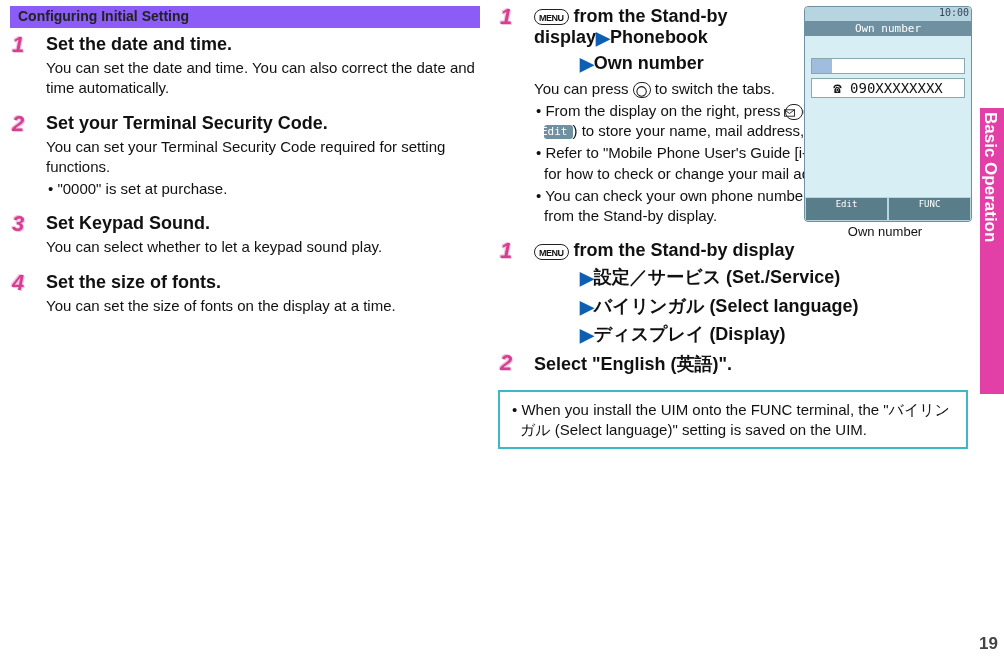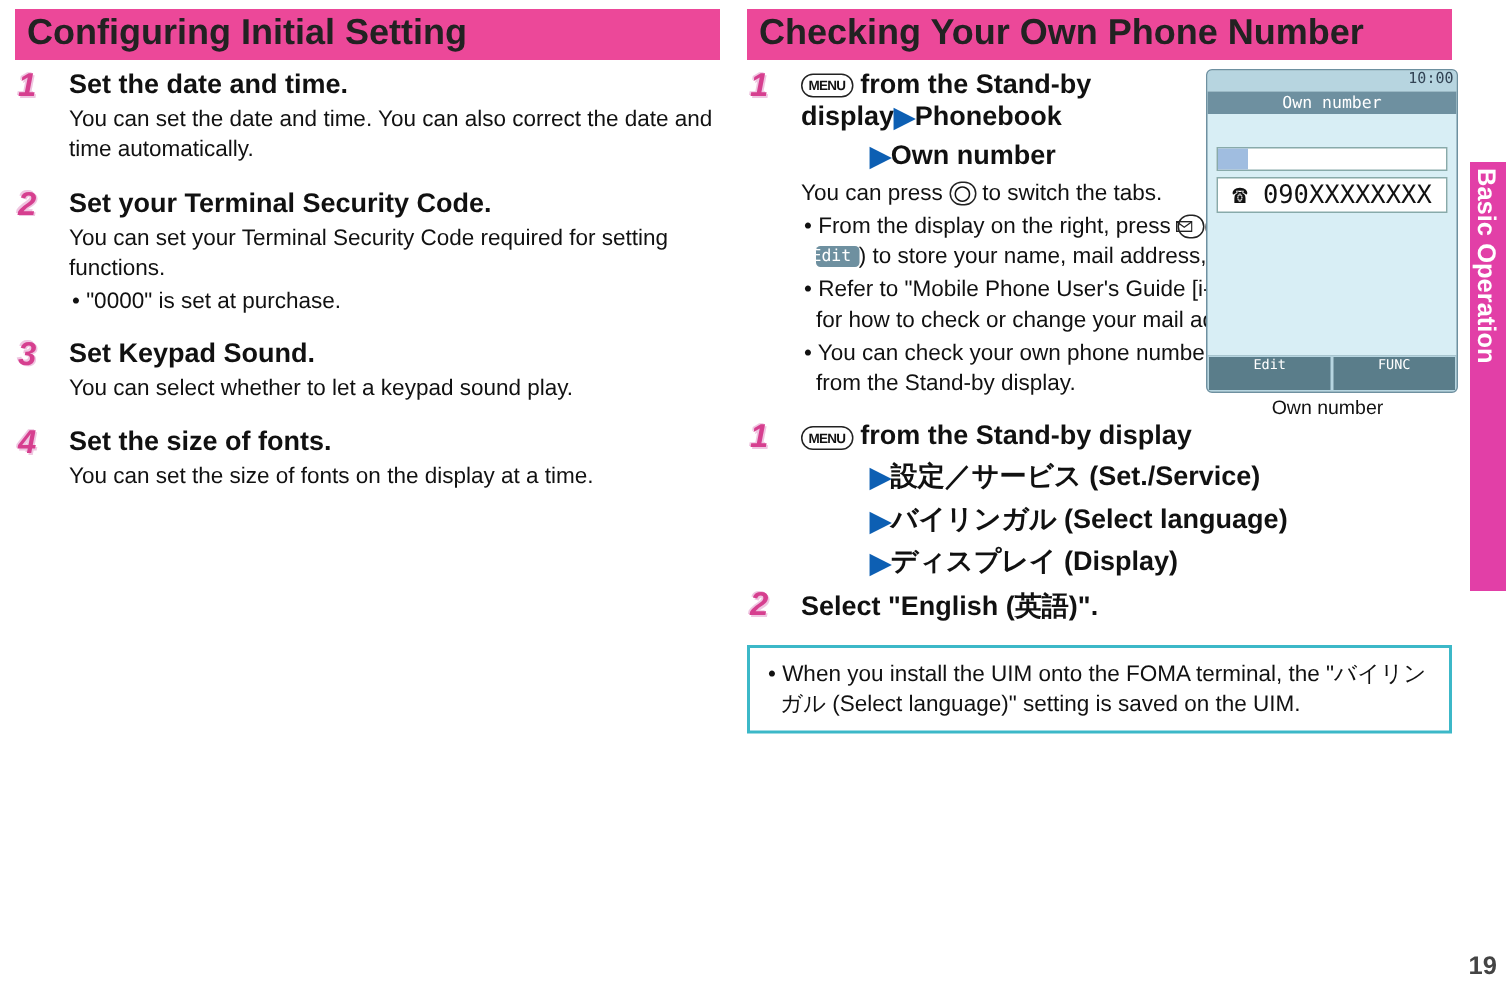--- a/index.html
+++ b/index.html
@@ -17,23 +17,23 @@
     display: flex;
     padding: 6px 0 6px 10px;
   }
   .col {
     width: 470px;
   }
   .col-left { margin-right: 18px; }
   .col-right { margin-right: 0; }
 
   .sect-title {
-    background: #ec4899;
-    font-weight: bold;
-    font-size: 24px;
+    background: #8b5cf6;
+    font-weight: bold;
+    font-size: 14px;
     color: #222;
     padding: 2px 8px 4px 8px;
     margin-bottom: 6px;
   }
   .sect-title-2 {
     background: #f3d5ea;
     font-weight: bold;
     font-size: 21px;
     color: #222;
     padding: 2px 8px 4px 8px;
@@ -126,21 +126,21 @@
   .scr-tab-blue {
     position: absolute;
     left: 0; top:0; bottom:0;
     width:20px;
     background:#a0bde0;
   }
   .scr-num {
     background: #fff;
     margin: 0 6px;
     padding: 1px 3px;
-    font-size: 17px;
+    font-size: 14px;
     border: 1px solid #8aa;
   }
   .scr-soft {
     position: absolute;
     bottom: 0; left:0; right:0;
     height: 24px;
     display:flex;
     justify-content: space-between;
     font-size: 9px;
   }
@@ -267,21 +267,20 @@
     </div>
 
     <div class="step">
       <div class="step-num">4</div>
       <div class="step-head">Set the size of fonts.</div>
       <div class="step-body">You can set the size of fonts on the display at a time.</div>
     </div>
   </div>
 
   <div class="col col-right">
-    <div class="sect-title">Checking Your Own Phone Number</div>
 
     <div class="right-row1">
       <div class="step">
         <div class="step-num">1</div>
         <div class="right-step1-text">
           <div class="step-head">
             <span class="key-pill menu" data-label="MENU"></span><b> from the Stand-by display</b><span class="arrow">▶</span><b>Phonebook</b>
             <span class="line2"><span class="arrow">▶</span><b>Own number</b></span>
           </div>
           <div class="step-body">
@@ -328,21 +327,21 @@
         <span class="line2"><span class="arrow">▶</span><b class="jp">バイリンガル (Select language)</b></span>
         <span class="line2"><span class="arrow">▶</span><b class="jp">ディスプレイ (Display)</b></span>
       </div>
     </div>
     <div class="step" style="margin-top:-8px;">
       <div class="step-num">2</div>
       <div class="step-head jp">Select "English (英語)".</div>
     </div>
 
     <div class="note-box">
-      <div class="bullet jp">When you install the UIM onto the FOMA terminal, the "バイリンガル (Select language)" setting is saved on the UIM.</div>
+      <div class="bullet jp">When you install the UIM onto the FUNC terminal, the "バイリンガル (Select language)" setting is saved on the UIM.</div>
     </div>
   </div>
 </div>
 
 <div class="side-tab">
   <div class="pink"></div>
   <div class="label-inner">Basic Operation</div>
 </div>
 <div class="page-num">19</div>
 

